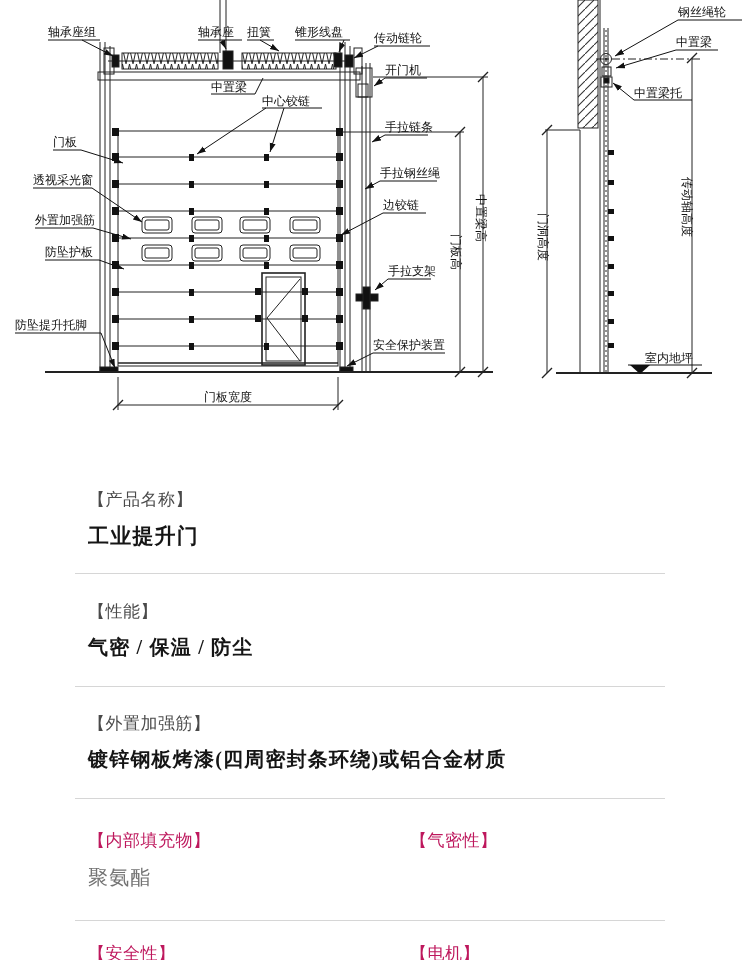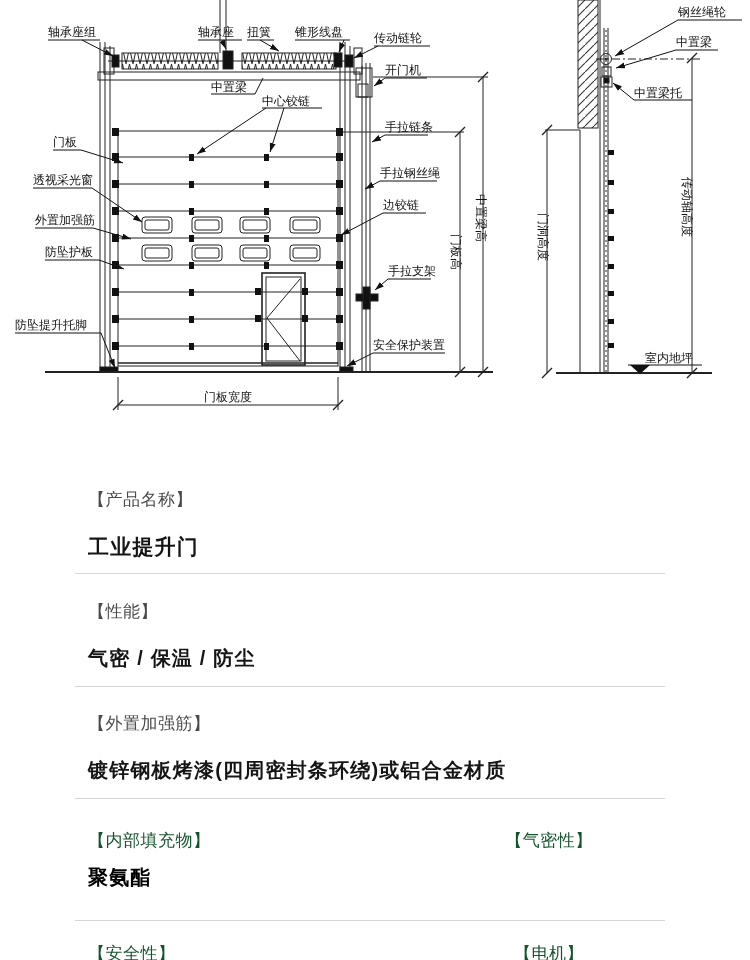--- a/index.html
+++ b/index.html
@@ -1,30 +1,30 @@
 <!DOCTYPE html>
 <html><head>
 <meta charset="utf-8">
 <style>
   html,body{margin:0;padding:0;background:#fff;}
   .page{position:relative;width:750px;height:960px;background:#ffffff;overflow:hidden;
         font-family:"Liberation Sans","DejaVu Sans",sans-serif;}
   .diagram-wrap{position:absolute;left:0;top:0;width:750px;height:432px;}
   svg text{font-family:"Liberation Sans","DejaVu Sans",sans-serif;fill:#111;font-size:12px;}
   .info{position:absolute;left:0;top:432px;width:750px;height:528px;}
-  .sec{position:absolute;left:88px;width:600px;}
+  .sec{position:absolute;left:88px;width:600px;font-family:Liberation Serif, serif;}
   .sec .lbl{color:#4a4a4a;font-size:17px;line-height:22px;letter-spacing:.5px;}
-  .sec .val{color:#151515;font-size:20px;font-weight:600;letter-spacing:1.2px;margin-top:22px;}
+  .sec .val{color:#151515;font-size:20px;font-weight:600;letter-spacing:1.2px;margin-top:11px;}
   .sec.first .val{font-size:21px;}
   .hr{position:absolute;left:75px;width:590px;height:1px;background:#d6d6d6;}
   .cols{position:absolute;left:88px;width:600px;display:flex;}
   .col1{width:322px;}
-  .col2{width:278px;text-align:center;}
-  .cols .lbl{color:#14532d;font-size:17px;line-height:22px;letter-spacing:.5px;}
-  .cols .val{color:#000000;font-size:20px;font-weight:700;letter-spacing:1.2px;margin-top:12px;}
+  .col2{width:278px;}
+  .cols .lbl{color:#be185d;font-size:17px;line-height:22px;letter-spacing:.5px;}
+  .cols .val{color:#737373;font-size:20px;font-weight:400;letter-spacing:1.2px;margin-top:12px;}
 </style>
 </head>
 <body>
 
 <div class="page">
 
   <div class="diagram-wrap">
   <svg width="750" height="432" viewBox="0 0 750 432">
     <defs>
       <pattern id="coil" width="7" height="16" patternUnits="userSpaceOnUse">

